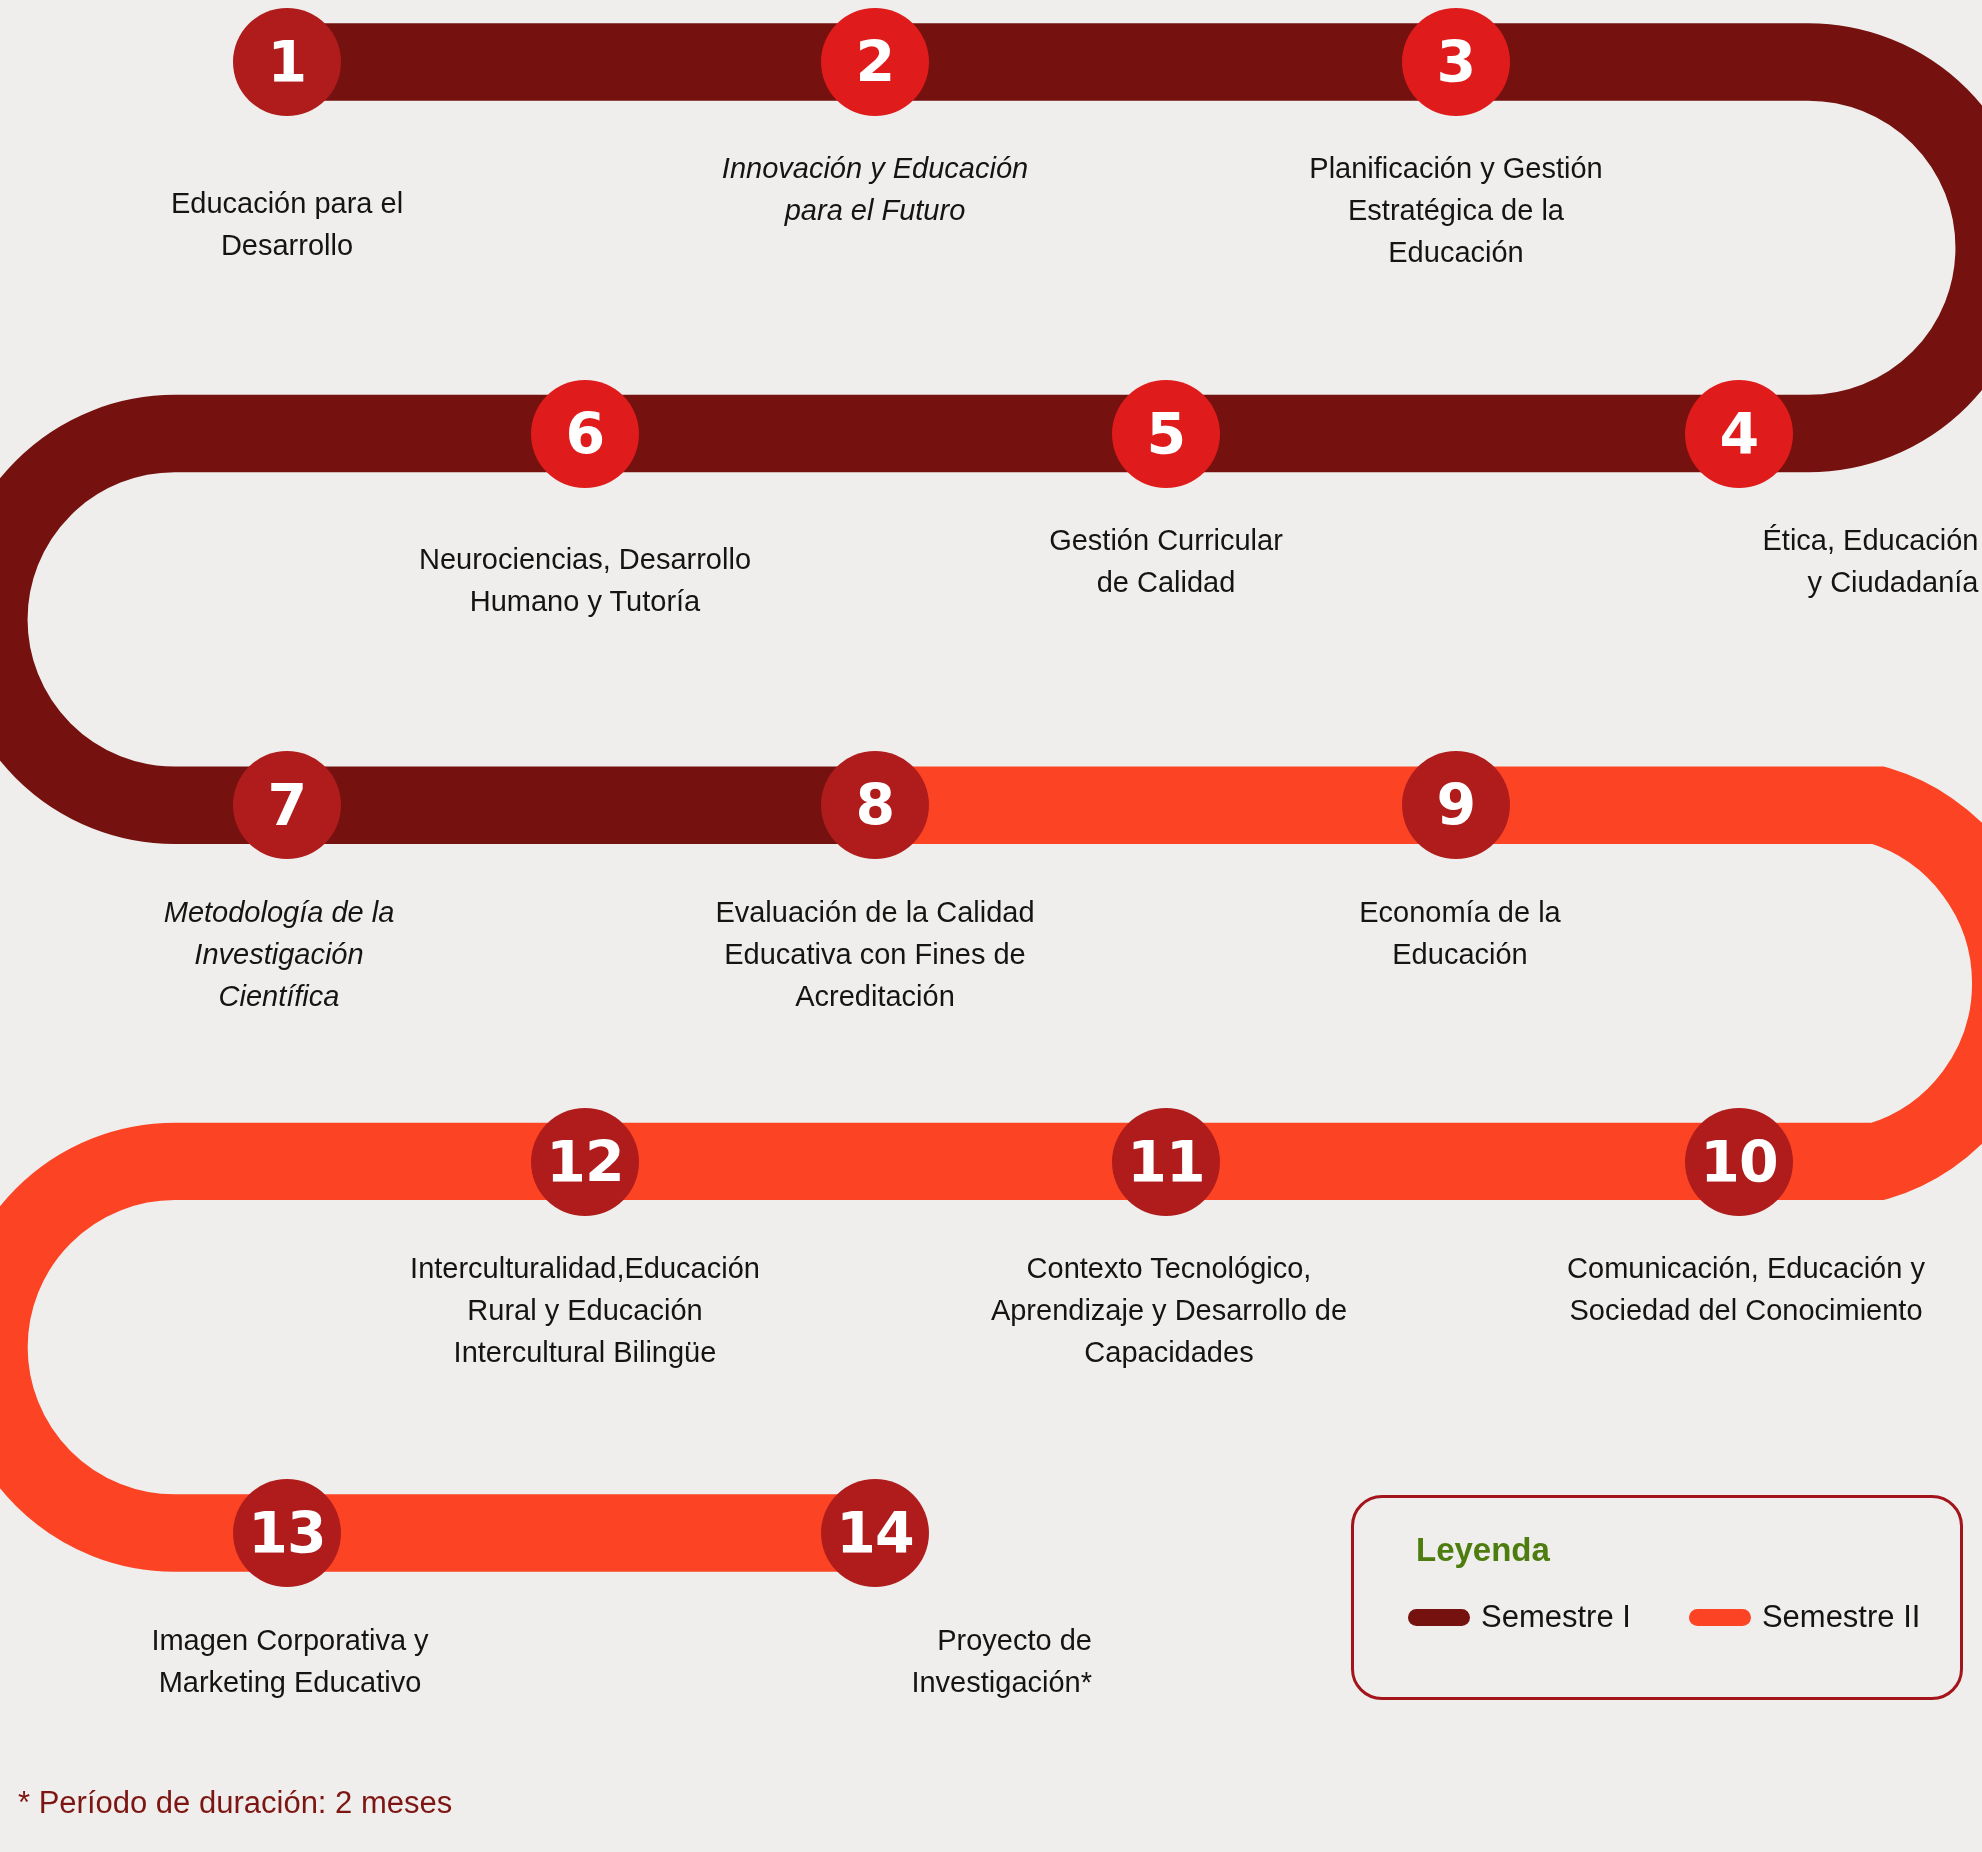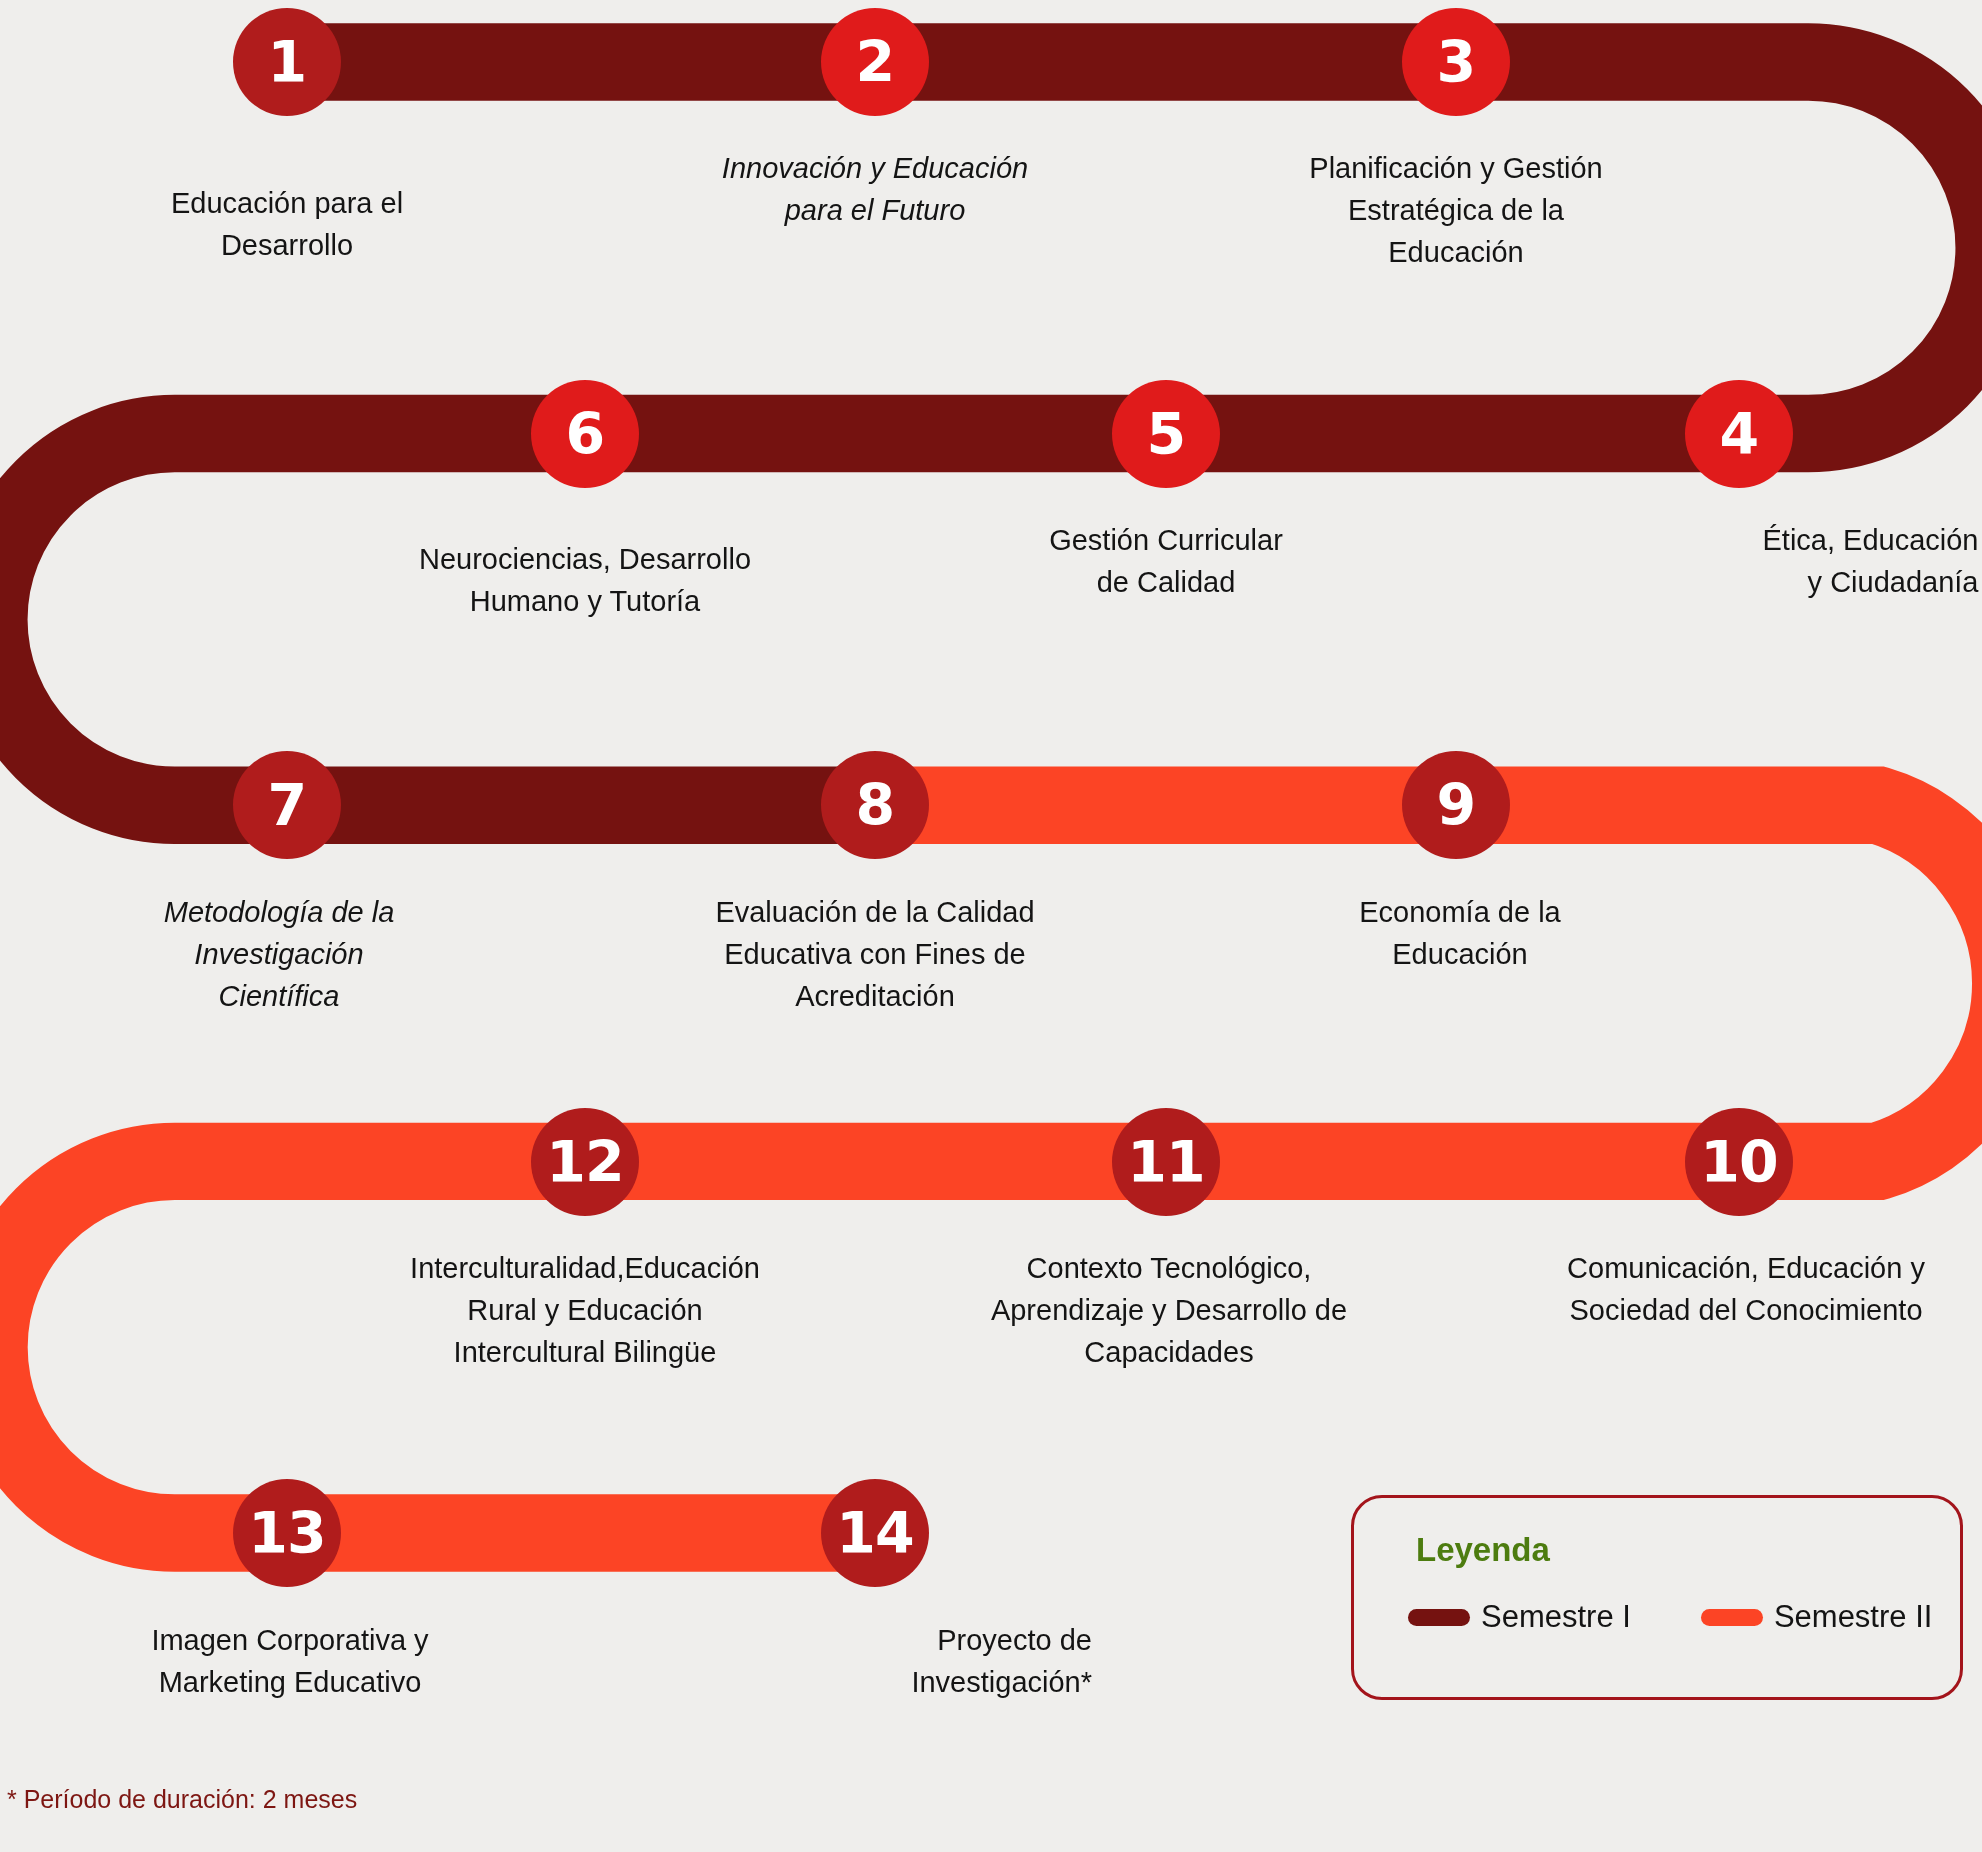--- a/index.html
+++ b/index.html
@@ -66,42 +66,42 @@
     font-weight: bold;
     color: #4d7c0f;
   }
   .legend-row {
     position: absolute;
     left: 54px;
     top: 101px;
     width: 542px;
     display: flex;
     align-items: flex-end;
-    gap: 16px;
+    gap: 4px;
   }
   .legend-item {
     display: flex;
     align-items: center;
     font-size: 31px;
     color: #141414;
   }
   .swatch {
     width: 62px;
     height: 17px;
     border-radius: 8.5px;
     margin-right: 11px;
   }
   .swatch.dark { background: #751210; }
   .swatch.bright { background: #fc4425; }
   .legend-item.first { margin-right: 54px; }
   .footnote {
     position: absolute;
-    left: 7px;
+    left: 18px;
     top: 1785px;
-    font-size: 25px;
+    font-size: 31px;
     color: #7d1612;
     font-family: "Liberation Sans", sans-serif;
   }
 </style>
 </head>
 <body>
 
 <div id="stage">
 
   <svg class="path-layer" viewBox="0 0 2560 2392">

